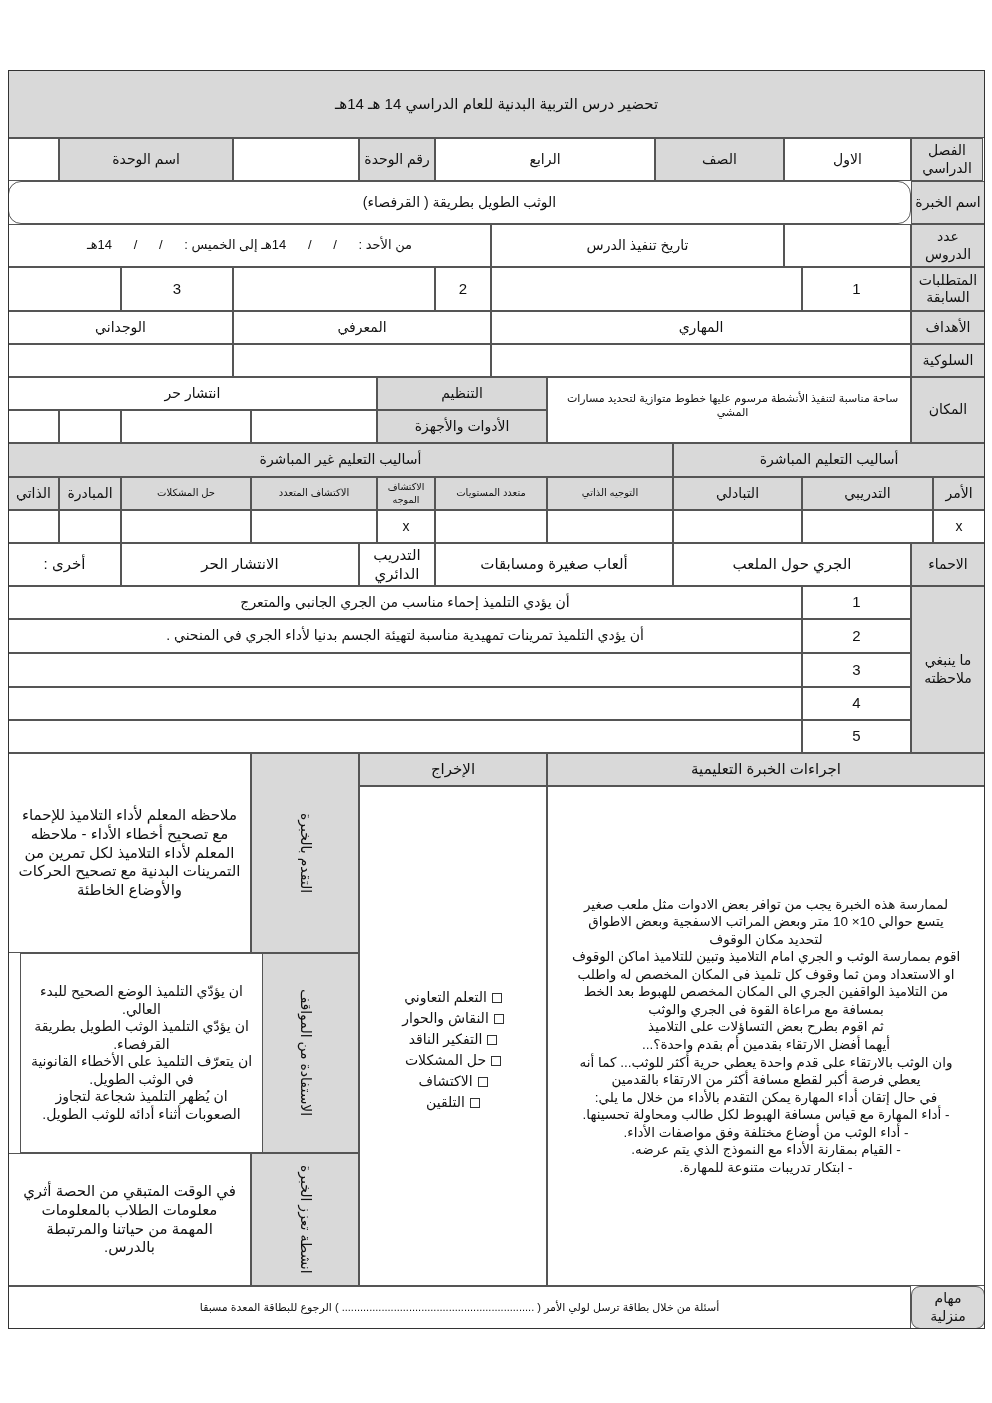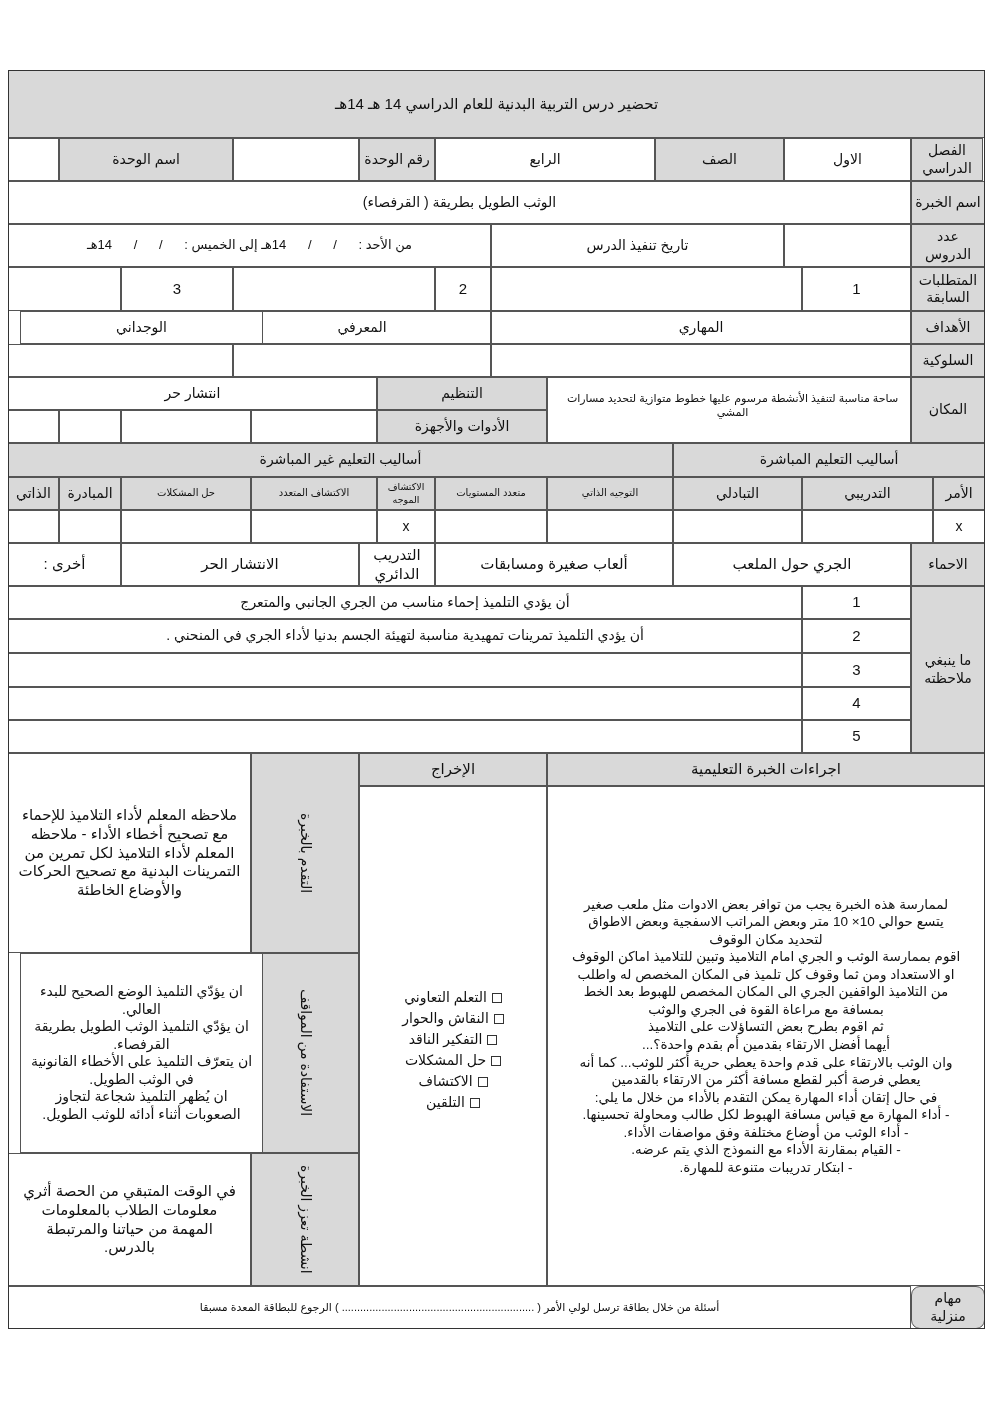--- a/index.html
+++ b/index.html
@@ -32,40 +32,40 @@
 <div class="c g" style="left:911px;top:138px;width:72px;height:43px;">الفصل الدراسي</div>
 <div class="c w" style="left:784px;top:138px;width:127px;height:43px;">الاول</div>
 <div class="c g" style="left:655px;top:138px;width:129px;height:43px;">الصف</div>
 <div class="c w" style="left:435px;top:138px;width:220px;height:43px;">الرابع</div>
 <div class="c g" style="left:359px;top:138px;width:76px;height:43px;">رقم الوحدة</div>
 <div class="c w" style="left:233px;top:138px;width:126px;height:43px;"></div>
 <div class="c g" style="left:59px;top:138px;width:174px;height:43px;">اسم الوحدة</div>
 <div class="c w" style="left:8px;top:138px;width:51px;height:43px;"></div>
 
 <div class="c g" style="left:911px;top:181px;width:74px;height:43px;">اسم الخبرة</div>
-<div class="c w" style="left:8px;top:181px;width:903px;height:43px;">الوثب الطويل بطريقة ( القرفصاء)</div>
+<div class="c w" style="left:8px;top:181px;width:903px;height:43px;border-radius:13px;">الوثب الطويل بطريقة ( القرفصاء)</div>
 
 <div class="c g" style="left:911px;top:224px;width:74px;height:43px;">عدد الدروس</div>
 <div class="c w" style="left:784px;top:224px;width:127px;height:43px;"></div>
 <div class="c w" style="left:491px;top:224px;width:293px;height:43px;">تاريخ تنفيذ الدرس</div>
 <div class="c w md" style="left:8px;top:224px;width:483px;height:43px;white-space:pre;">من الأحد :      /      /      14هـ إلى الخميس :      /      /      14هـ</div>
 
 <div class="c g" style="left:911px;top:267px;width:74px;height:44px;">المتطلبات السابقة</div>
 <div class="c w lg" style="left:802px;top:267px;width:109px;height:44px;">1</div>
 <div class="c w" style="left:491px;top:267px;width:311px;height:44px;"></div>
 <div class="c w lg" style="left:435px;top:267px;width:56px;height:44px;">2</div>
 <div class="c w" style="left:233px;top:267px;width:202px;height:44px;"></div>
 <div class="c w lg" style="left:121px;top:267px;width:112px;height:44px;">3</div>
 <div class="c w" style="left:8px;top:267px;width:113px;height:44px;"></div>
 
 <div class="c g" style="left:911px;top:311px;width:74px;height:33px;">الأهداف</div>
 <div class="c g" style="left:911px;top:344px;width:74px;height:33px;">السلوكية</div>
 <div class="c w" style="left:491px;top:311px;width:420px;height:33px;">المهاري</div>
 <div class="c w" style="left:233px;top:311px;width:258px;height:33px;">المعرفي</div>
-<div class="c w" style="left:8px;top:311px;width:243px;height:33px;margin-left:12px;">الوجداني</div>
+<div class="c w" style="left:8px;top:311px;width:225px;height:33px;">الوجداني</div>
 <div class="c w" style="left:491px;top:344px;width:420px;height:33px;"></div>
 <div class="c w" style="left:233px;top:344px;width:258px;height:33px;"></div>
 <div class="c w" style="left:8px;top:344px;width:225px;height:33px;"></div>
 
 <div class="c g" style="left:911px;top:377px;width:74px;height:66px;">المكان</div>
 <div class="c w sm" style="left:547px;top:377px;width:364px;height:66px;align-items:flex-start;padding-top:14px;font-size:11px;padding-left:10px;">ساحة مناسبة لتنفيذ الأنشطة مرسوم عليها خطوط متوازية لتحديد مسارات المشي</div>
 <div class="c g" style="left:377px;top:377px;width:170px;height:33px;">التنظيم</div>
 <div class="c w" style="left:8px;top:377px;width:369px;height:33px;">انتشار حر</div>
 <div class="c g" style="left:377px;top:410px;width:170px;height:33px;">الأدوات والأجهزة</div>
 <div class="c w" style="left:251px;top:410px;width:126px;height:33px;"></div>

